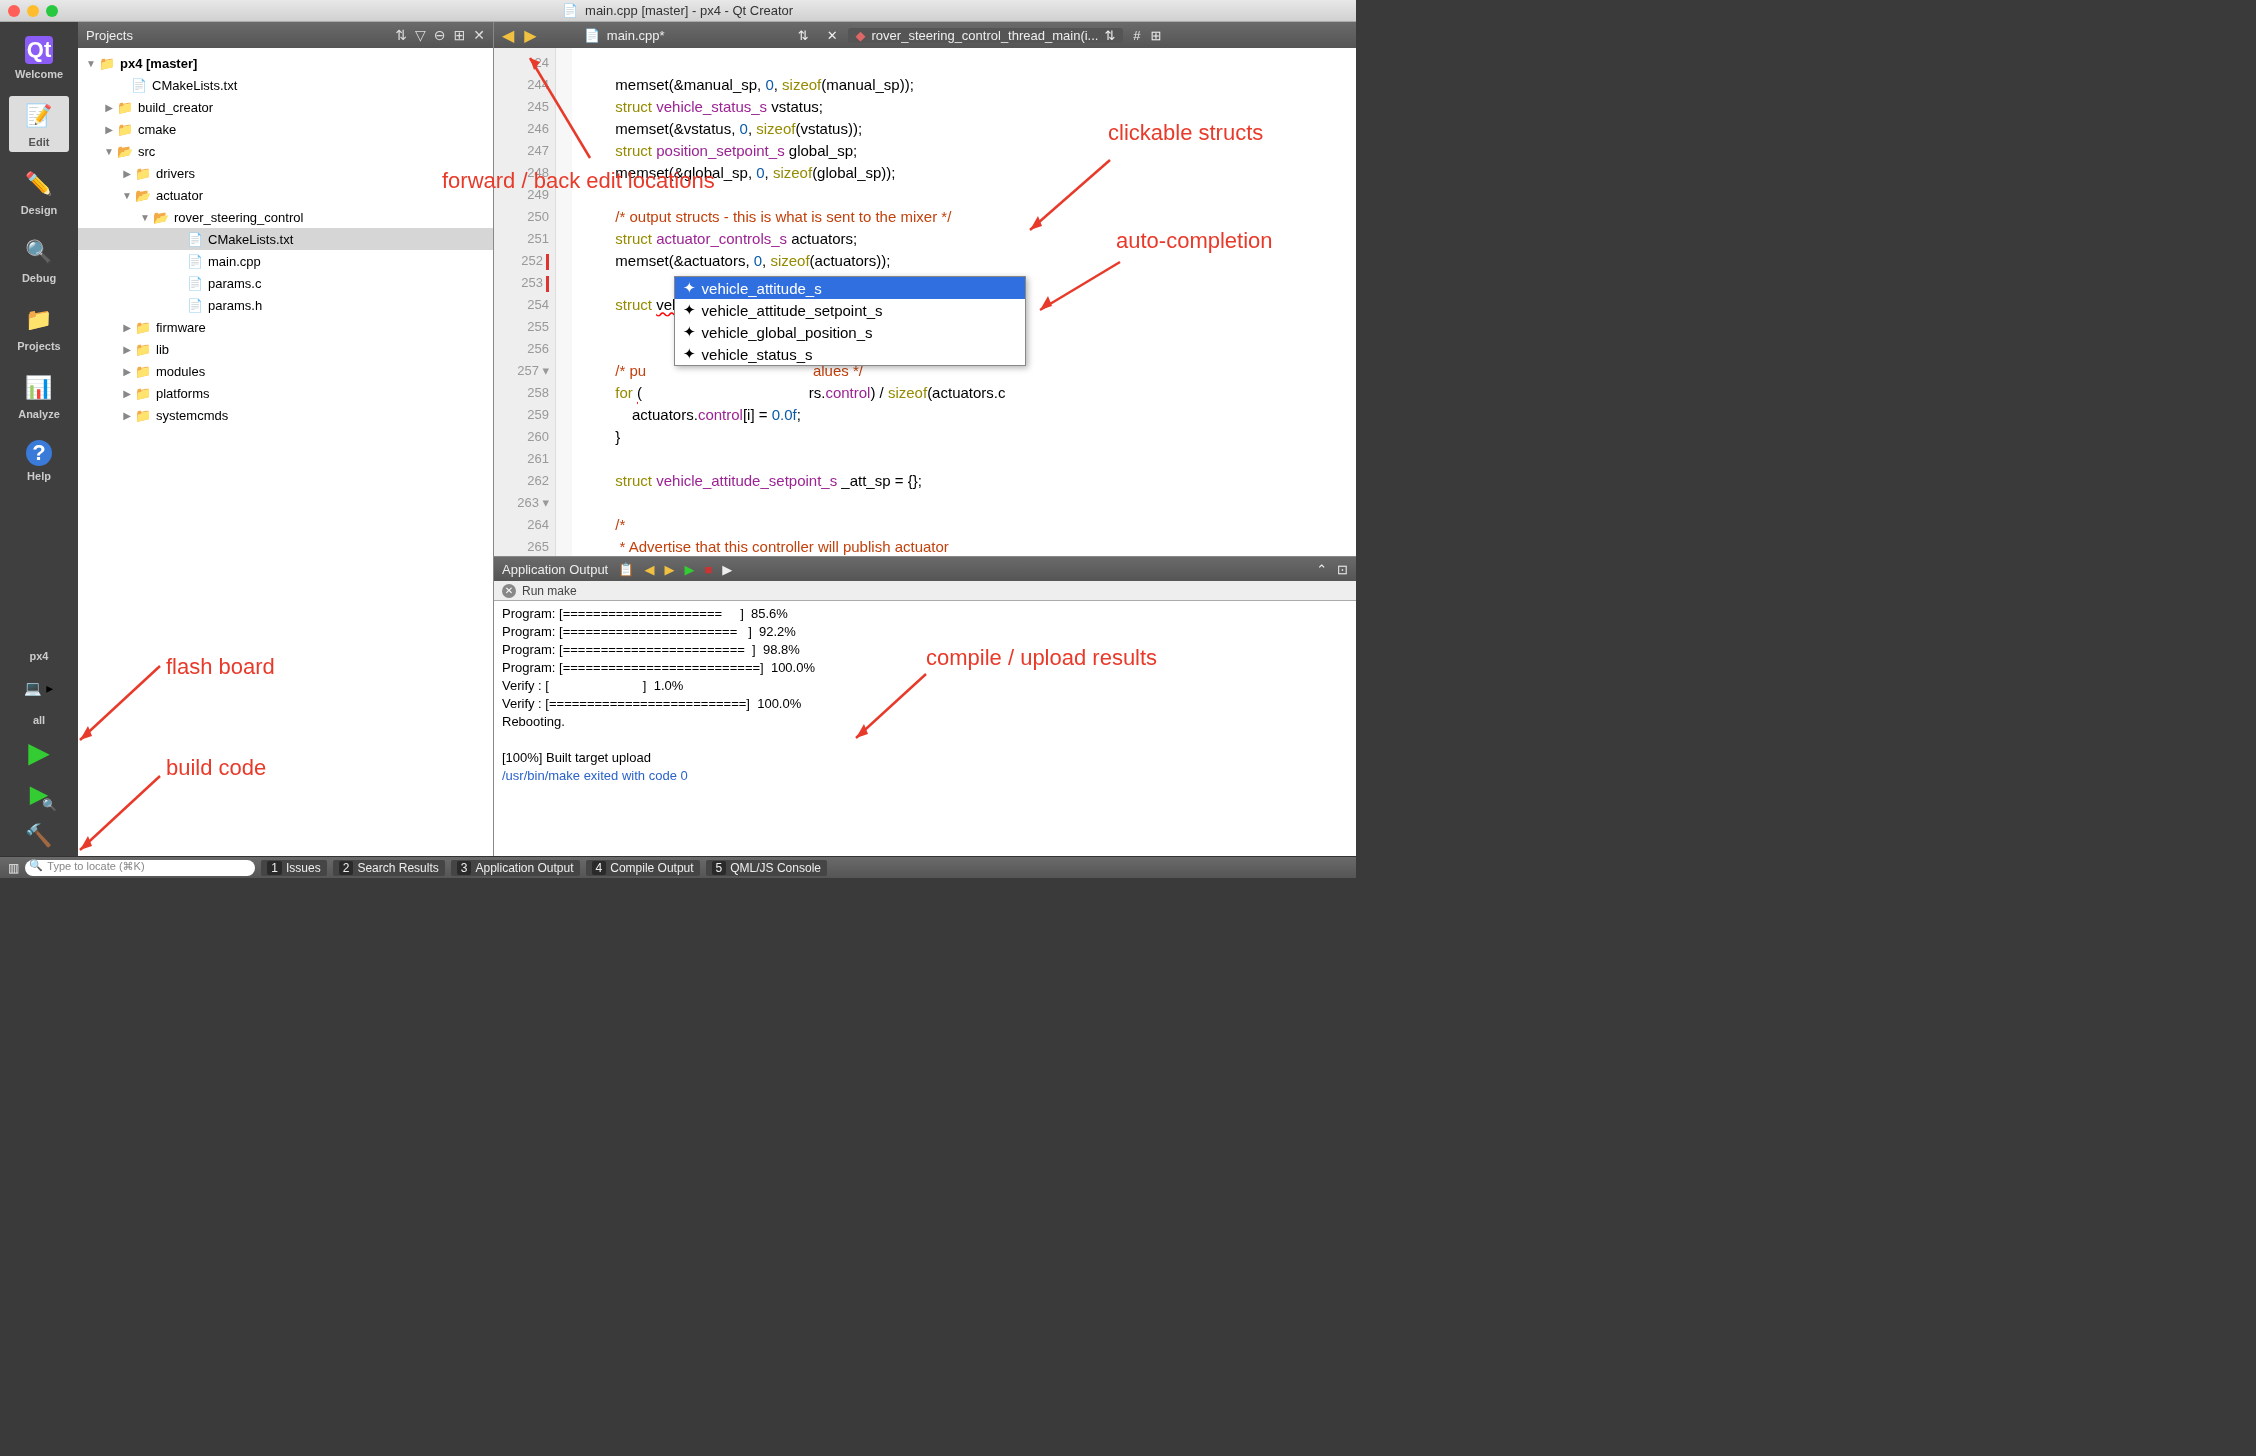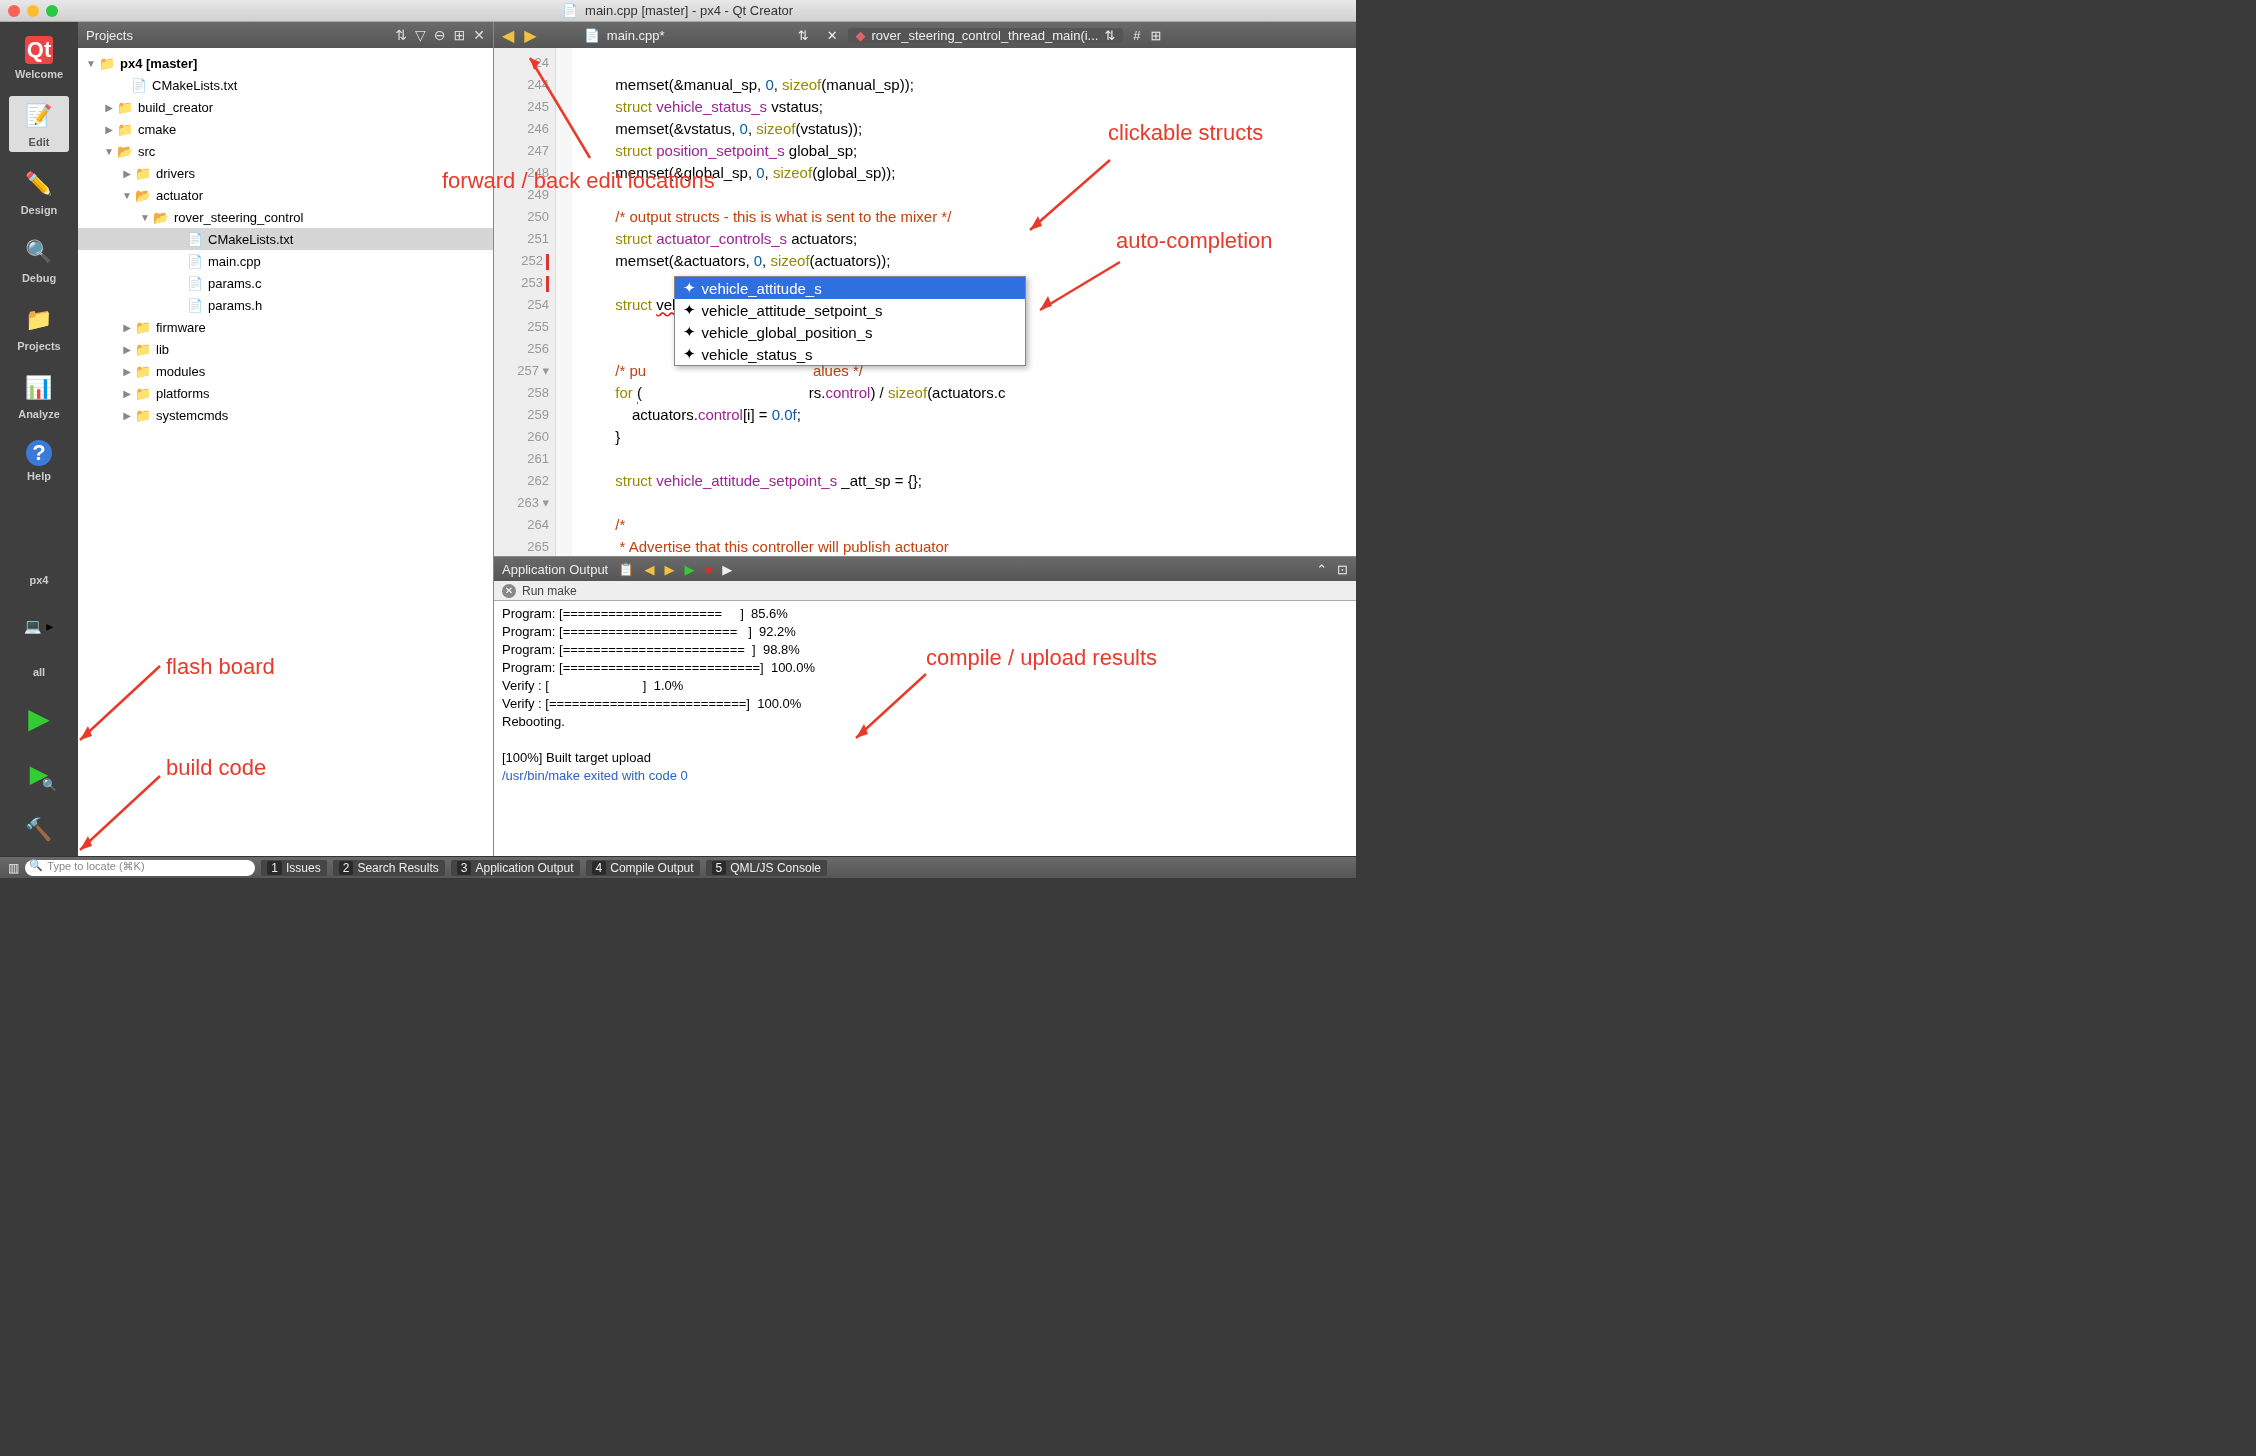--- a/index.html
+++ b/index.html
@@ -12,21 +12,21 @@
 .tred{background:#ff5f57;} .tyel{background:#ffbd2e;} .tgrn{background:#28c940;}
 .titlebar-center{ position:absolute; left:0; right:0; text-align:center; font-size:13px; color:#333; display:flex; align-items:center; justify-content:center; gap:6px;}
 
 .main { display:flex; height:calc(100% - 22px - 22px); }
 
 
 .rail { width:78px; background:#3f3f3f; display:flex; flex-direction:column; align-items:center; padding-top:10px; gap:12px; }
 .rail-item { width:60px; display:flex; flex-direction:column; align-items:center; gap:4px; color:#ccc; font-size:11px; font-weight:bold; cursor:pointer; padding:4px 0;}
 .rail-item.active { background:#ddd; color:#555; border-radius:3px; padding:4px 2px;}
 .rail-icon { width:32px; height:32px; display:flex; align-items:center; justify-content:center; font-size:22px;}
-.rail-bottom{ margin-top:auto; display:flex; flex-direction:column; align-items:center; gap:24px; padding-bottom:10px;}
+.rail-bottom{ margin-top:auto; display:flex; flex-direction:column; align-items:center; gap:10px; padding-bottom:4px;}
 .rail-small{ font-size:11px; color:#ccc; font-weight:bold;}
 
 
 .projects { width:416px; background:#fff; display:flex; flex-direction:column; border-right:1px solid #888;}
 .projects-header { height:26px; background:linear-gradient(#6a6a6a,#555); color:#eee; font-size:13px; display:flex; align-items:center; padding:0 8px; justify-content:space-between;}
 .ph-tools{display:flex; gap:8px; font-size:14px; color:#ddd;}
 .tree { flex:1; overflow:auto; background:#fff; font-size:13px; padding-top:4px;}
 .trow { display:flex; align-items:center; height:22px; cursor:pointer; }
 .trow.sel{ background:#d6d6d6;}
 .tarr { width:14px; display:inline-flex; justify-content:center; color:#888; font-size:10px;}
@@ -88,21 +88,21 @@
   <div class="titlebar-center">
     <span>📄</span>
     <span>main.cpp [master] - px4 - Qt Creator</span>
   </div>
 </div>
 
 <div class="main">
 
   <div class="rail">
     <div class="rail-item">
-      <div class="rail-icon" style="background:#ef4444;color:#fff;border-radius:4px;width:28px;height:28px;font-weight:bold;">Qt</div>
+      <div class="rail-icon" style="background:#8b5cf6;color:#fff;border-radius:4px;width:28px;height:28px;font-weight:bold;">Qt</div>
       <span>Welcome</span>
     </div>
     <div class="rail-item active">
       <div class="rail-icon">📝</div>
       <span>Edit</span>
     </div>
     <div class="rail-item">
       <div class="rail-icon">✏️</div>
       <span>Design</span>
     </div>

